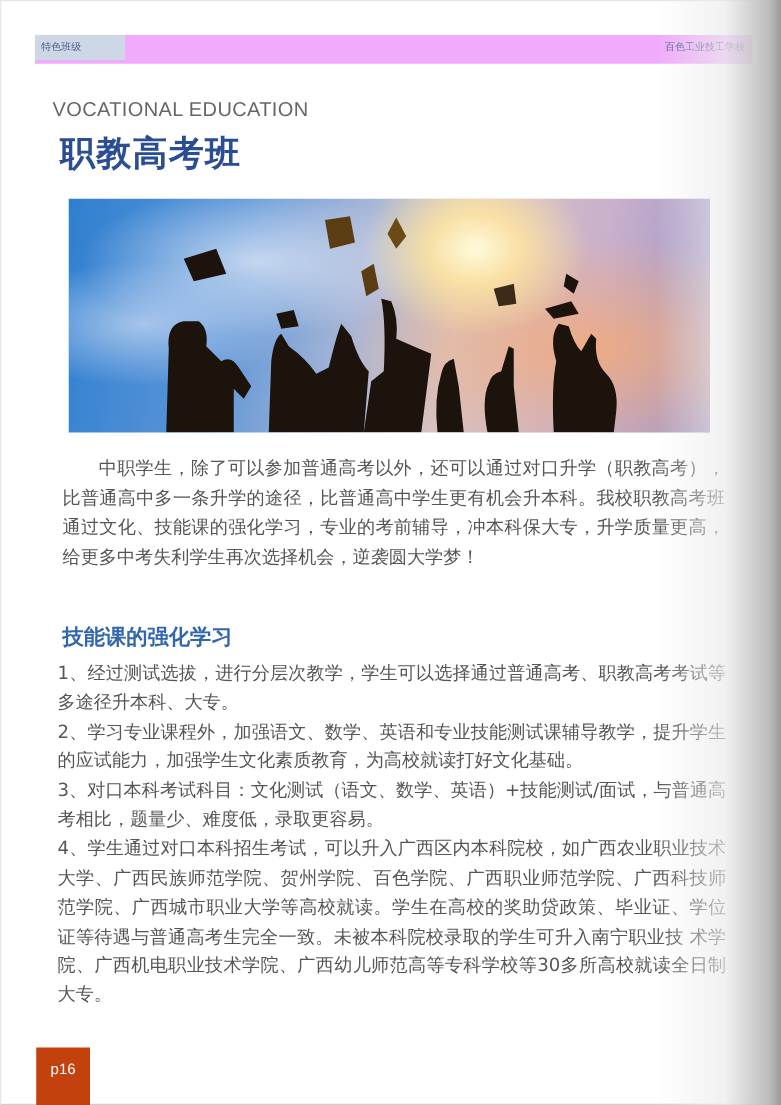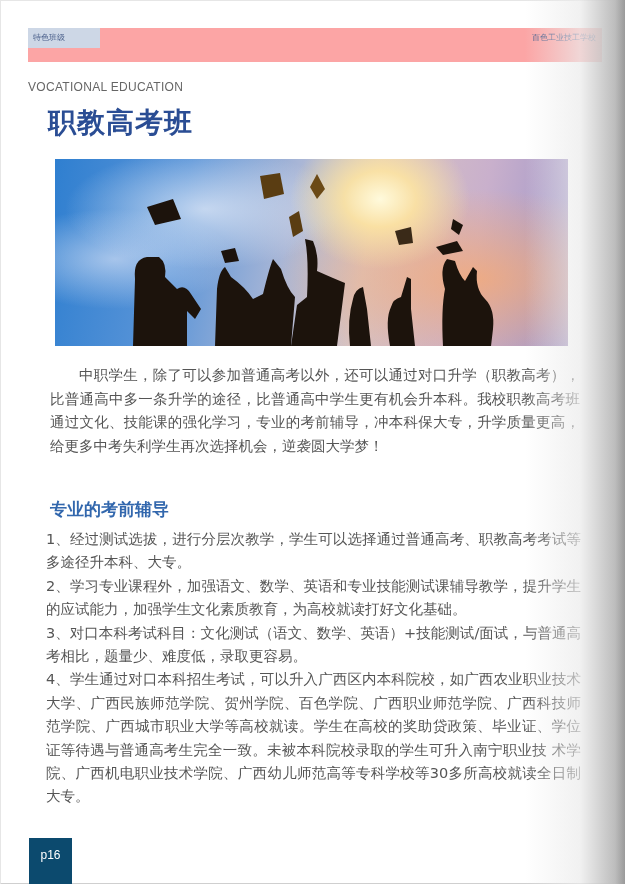--- a/index.html
+++ b/index.html
@@ -8,34 +8,34 @@
     background:#ffffff;
     font-family:"DejaVu Sans", "Liberation Sans", sans-serif;
   }
   .page-border { position:absolute; left:0; top:0; width:623px; height:882px; border:1px solid #e6e6e6; border-bottom:2px solid #cfcfcf; }
   .shade {
     position:absolute; right:0; top:0; width:100px; height:884px;
     background:linear-gradient(to right, rgba(255,255,255,0) 0%, rgba(235,235,235,0.7) 55%, #bdbdbd 90%, #9a9a9a 100%);
     pointer-events:none; z-index:5;
   }
   .header-bar {
-    position:absolute; left:28px; top:28px; width:574px; height:34px;
-    background:#fca5a5;
+    position:absolute; left:28px; top:28px; width:574px; height:23px;
+    background:#f0abfc;
   }
   .header-badge {
     position:absolute; left:0; top:0; width:72px; height:20px;
     background:#cdd7e6; color:#4a5f8a; font-size:8px; line-height:20px;
     padding-left:5px; box-sizing:border-box;
   }
   .header-school {
     position:absolute; right:6px; top:0; height:20px; line-height:20px;
     font-size:8px; color:#3f5585;
   }
   .eyebrow {
-    position:absolute; left:28px; top:80px; font-size:12px; color:#666;
+    position:absolute; left:42px; top:80px; font-size:16px; color:#666;
     font-family:"Liberation Sans", sans-serif; letter-spacing:0.3px;
   }
   .title {
     position:absolute; left:48px; top:104px; font-size:28px; font-weight:bold; color:#2a4d94;
     letter-spacing:1px;
     text-align:right;
   }
   .hero {
     position:absolute; left:55px; top:159px; width:513px; height:187px; overflow:hidden;
     background:
@@ -53,21 +53,21 @@
   .section-title {
     position:absolute; left:50px; top:498px; font-size:17px; font-weight:bold; color:#3267ad;
   }
   .points {
     position:absolute; left:46px; top:528px; width:535px;
     font-size:14.5px; line-height:23.4px; color:#555;
   }
   .points p { margin:0; text-align:justify; }
   .page-num {
     position:absolute; left:29px; top:838px; width:43px; height:46px;
-    background:#0c4a6e; color:#fff; font-size:12px; text-align:center; line-height:34px;
+    background:#c2410c; color:#fff; font-size:12px; text-align:center; line-height:34px;
     font-family:"Liberation Sans", sans-serif;
   }
 </style>
 </head>
 <body>
 
 <div class="page-border"></div>
 
 <div class="header-bar">
   <div class="header-badge">特色班级</div>
@@ -95,21 +95,21 @@
       <path d="M236,187 L242,146 L252,138 Q254,100 250,80 L258,82 Q264,96 262,112 Q280,120 290,124 L282,187 Z"></path>
       <path d="M295,187 Q292,160 298,140 Q300,130 308,128 L312,150 L316,187 Z"></path>
       <path d="M335,187 Q330,160 336,148 Q338,140 346,138 L352,118 L356,120 L356,150 L360,187 Z"></path>
       <path d="M388,187 Q386,150 390,130 Q384,110 392,100 L400,102 Q404,116 410,122 L418,108 L422,112 Q420,130 430,140 Q440,150 438,170 L436,187 Z"></path>
     </g>
   </svg>
 </div>
 
 <div class="intro">中职学生，除了可以参加普通高考以外，还可以通过对口升学（职教高考），比普通高中多一条升学的途径，比普通高中学生更有机会升本科。我校职教高考班 通过文化、技能课的强化学习，专业的考前辅导，冲本科保大专，升学质量更高，给更多中考失利学生再次选择机会，逆袭圆大学梦！</div>
 
-<div class="section-title">专业的考前辅导</div>
+<div class="section-title">技能课的强化学习</div>
 
 <div class="points">
   <p>1、经过测试选拔，进行分层次教学，学生可以选择通过普通高考、职教高考考试等多途径升本科、大专。</p>
   <p>2、学习专业课程外，加强语文、数学、英语和专业技能测试课辅导教学，提升学生的应试能力，加强学生文化素质教育，为高校就读打好文化基础。</p>
   <p>3、对口本科考试科目：文化测试（语文、数学、英语）+技能测试/面试，与普通高考相比，题量少、难度低，录取更容易。</p>
   <p>4、学生通过对口本科招生考试，可以升入广西区内本科院校，如广西农业职业技术大学、广西民族师范学院、贺州学院、百色学院、广西职业师范学院、广西科技师范学院、广西城市职业大学等高校就读。学生在高校的奖助贷政策、毕业证、学位证等待遇与普通高考生完全一致。未被本科院校录取的学生可升入南宁职业技 术学院、广西机电职业技术学院、广西幼儿师范高等专科学校等30多所高校就读全日制大专。</p>
 </div>
 
 <div class="page-num">p16</div>
 

